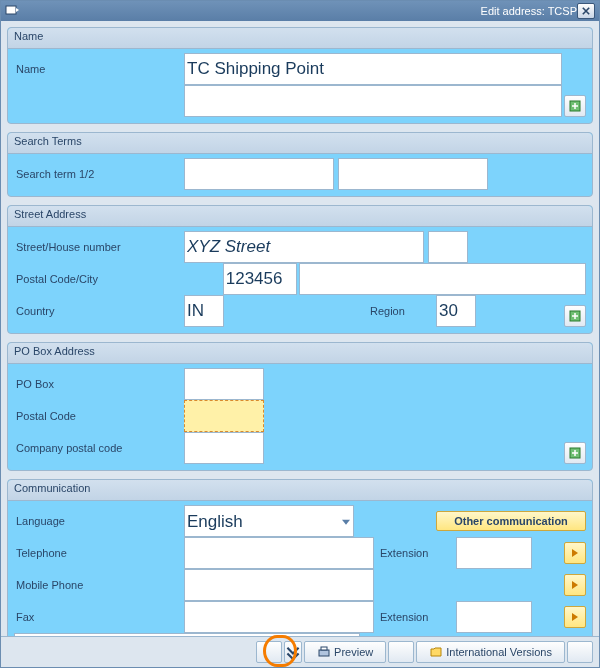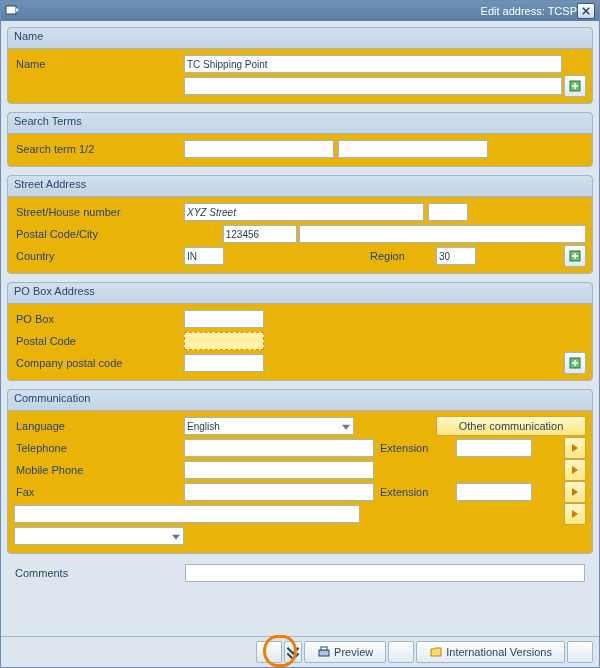--- a/index.html
+++ b/index.html
@@ -43,21 +43,21 @@
   .content {
     flex: 1;
     padding: 6px 6px 2px 6px;
     overflow: hidden;
     background: #dde6ef;
   }
   .group {
     border: 1px solid #9cb7cf;
     border-radius: 4px;
     margin-bottom: 8px;
-    background: #eab308;
+    background: #7dd3fc;
     position: relative;
   }
   .group-header {
     height: 18px;
     background: linear-gradient(#d2e0ee,#c2d4e6);
     border-bottom: 1px solid #9cb7cf;
     border-radius: 4px 4px 0 0;
     padding: 2px 6px 0 6px;
     color: #2a4668;
     font-size: 11px;
@@ -72,24 +72,24 @@
   }
   .label {
     width: 168px;
     color: #2a4668;
     padding-left: 2px;
   }
   .label-mid {
     color:#2a4668; padding:0 6px;
   }
   input.sap, select.sap {
-    height: 18px;
+    height: 32px;
     border: 1px solid #9cb7cf;
     background: #fff;
-    font-size: 10px;
+    font-size: 17px;
     padding: 0 2px;
     color: #1a3b5c;
     box-sizing:border-box;
   }
   .dropdown-wrap {
     position: relative;
     display: inline-block;
   }
   .dropdown-wrap select.sap {
     appearance:none;
@@ -119,20 +119,21 @@
   .side-btn svg { width:14px; height:14px; }
   .gold-btn {
     height: 20px;
     border:1px solid #cda73d;
     border-radius:2px;
     background: linear-gradient(#fff7c9,#ffe680);
     padding: 0 10px;
     display:inline-flex; align-items:center; justify-content:center;
     color:#2a4668; cursor:pointer;
     font-size:11px;
+    font-weight:bold;
   }
   .arrow-btn {
     width: 20px; height:20px;
     border:1px solid #cda73d;
     border-radius:2px;
     background: linear-gradient(#fff7c9,#ffe680);
     margin-left:2px;
     display:inline-flex; align-items:center; justify-content:center;
     cursor:pointer;
   }

